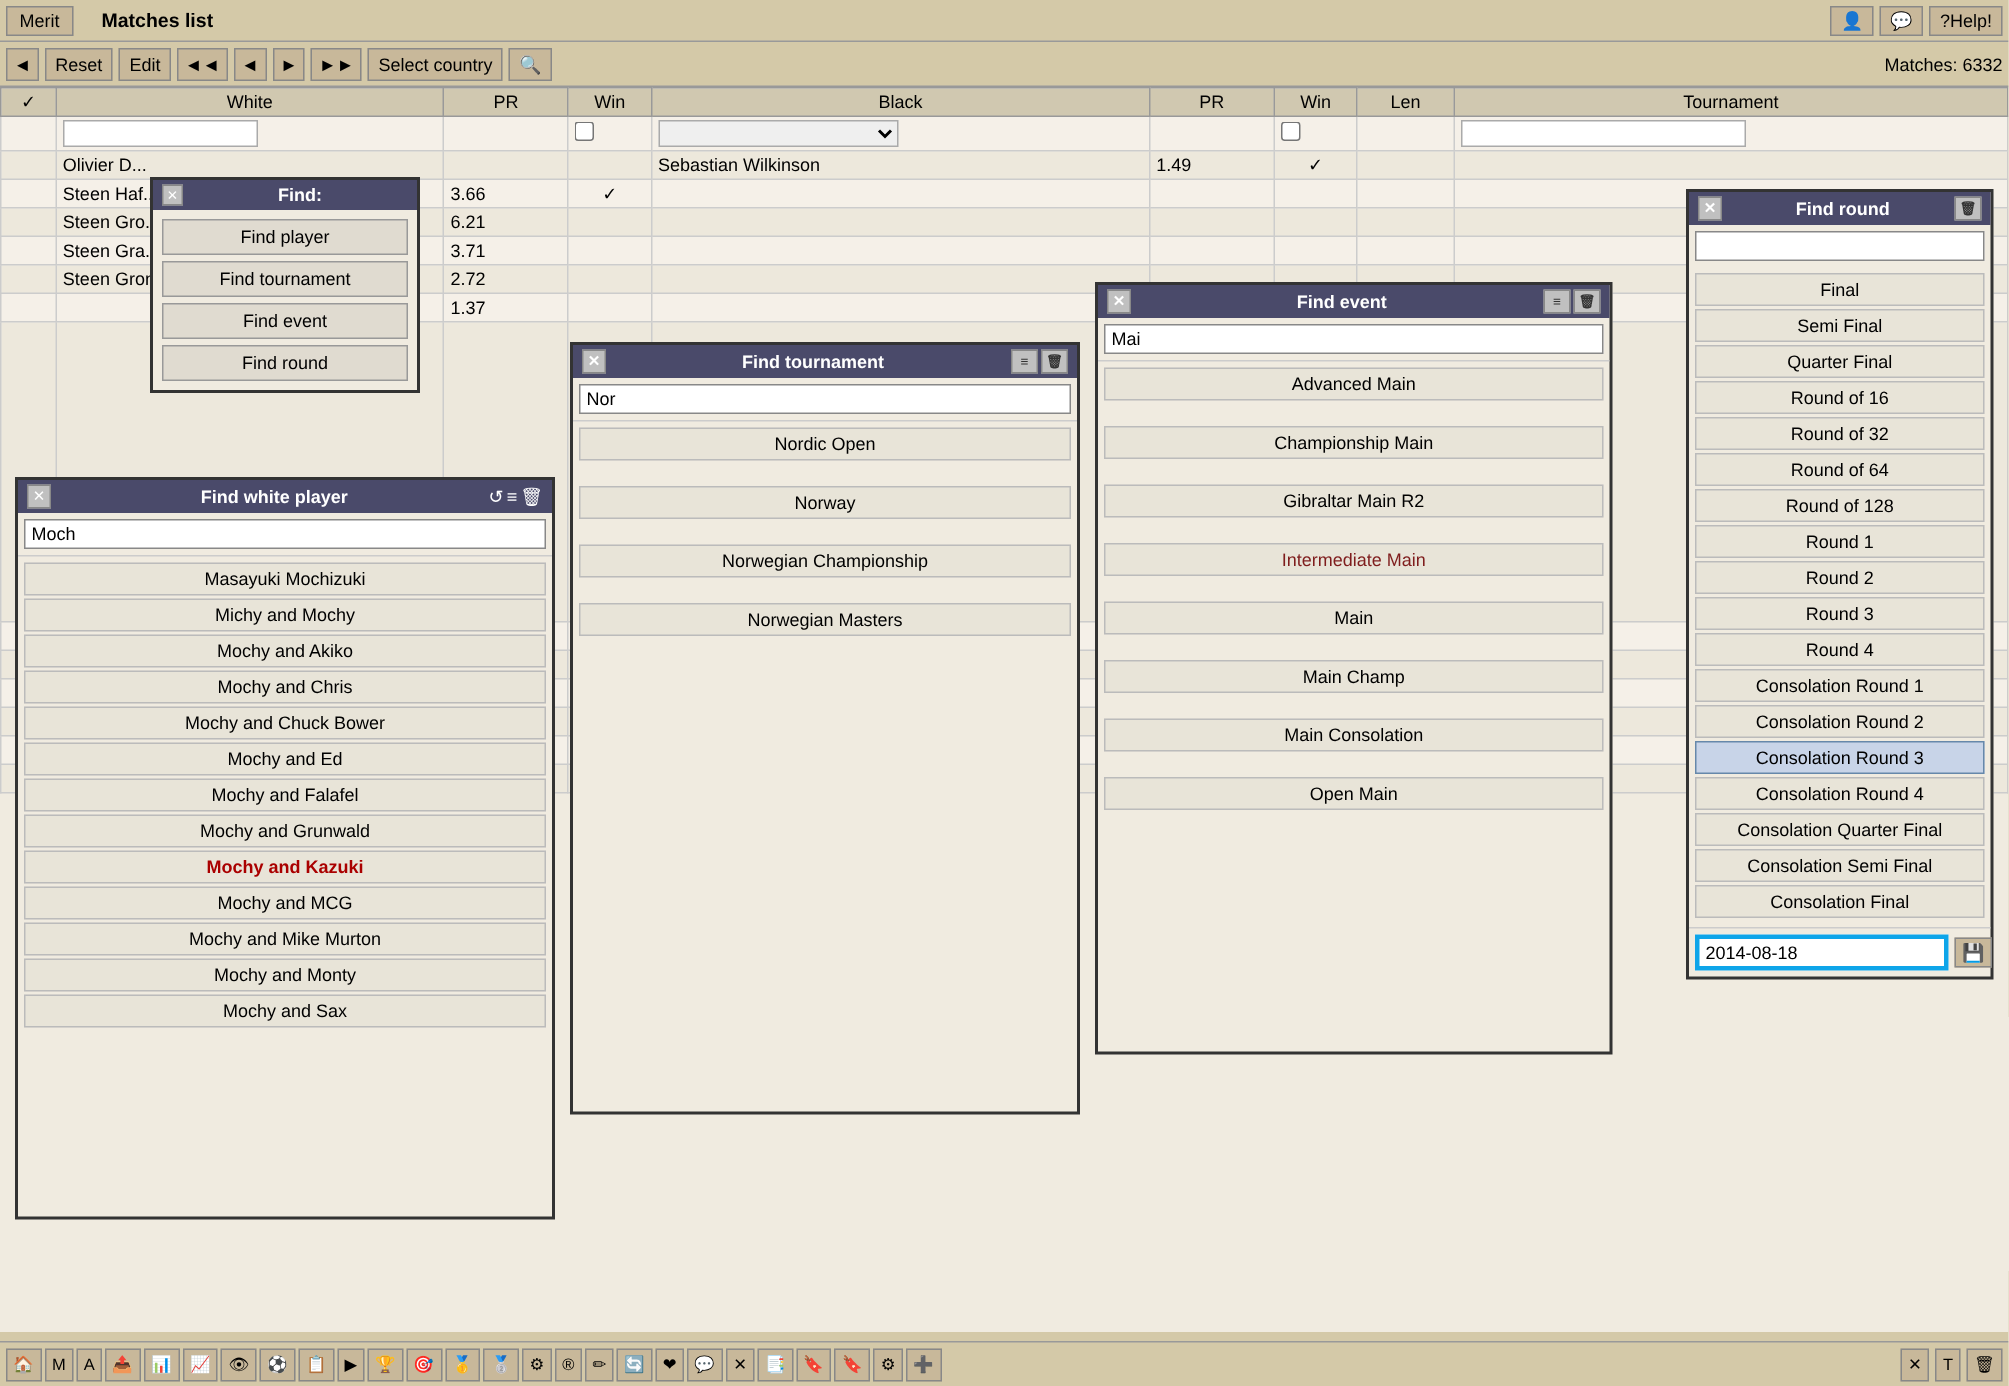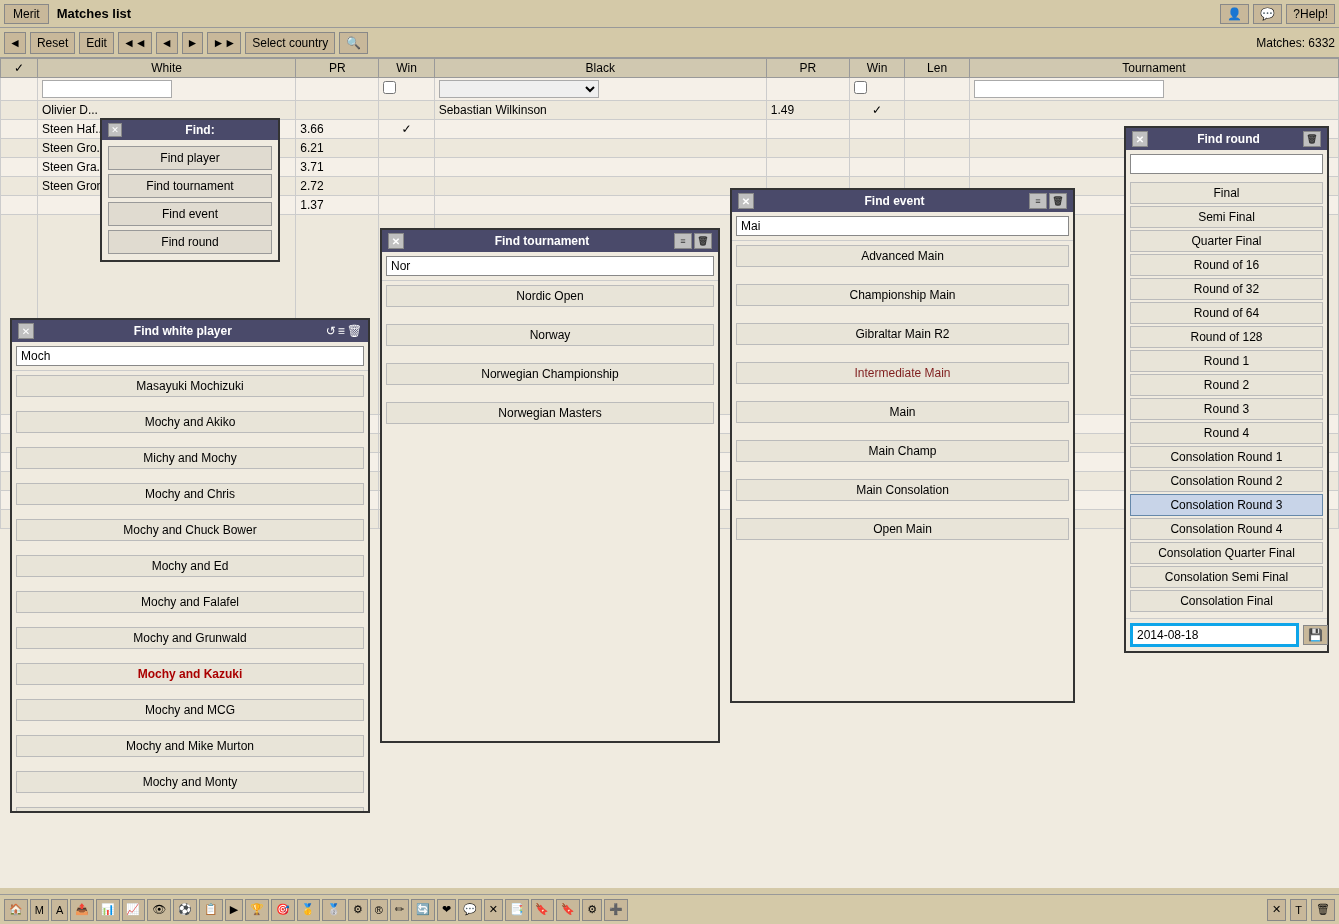--- a/index.html
+++ b/index.html
@@ -14,21 +14,21 @@
       padding: 2px 4px;
       border-bottom: 1px solid #999;
     }
     .title-bar .menu-btn {
       background: #c8b89a;
       border: 1px solid #888;
       padding: 2px 8px;
       cursor: pointer;
       margin-right: 8px;
     }
-    .title-bar .title { font-weight: bold; font-size: 13px; }
+    .title-bar .title { font-weight: bold; font-size: 13px; margin-left: 11px; }
     .title-bar .right { margin-left: auto; display: flex; align-items: center; gap: 4px; }
     .title-bar .icon-btn {
       background: #c8b89a;
       border: 1px solid #888;
       padding: 2px 6px;
       cursor: pointer;
     }
 
     
     .toolbar {
@@ -262,21 +262,21 @@
       height: 440px;
       overflow-y: auto;
       padding: 4px;
     }
     .white-player-list button {
       display: block;
       width: 100%;
       background: #e8e4d8;
       border: 1px solid #bbb;
       padding: 3px 6px;
-      margin-bottom: 14px;
+      margin-bottom: 2px;
       cursor: pointer;
       text-align: center;
     }
     .white-player-list button.highlight { color: #aa0000; font-weight: bold; }
 
     
     .find-tournament-popup {
       position: absolute;
       top: 170px;
       left: 380px;
@@ -579,22 +579,22 @@
         <div class="icon-btn-sm">↺</div>
         <div class="icon-btn-sm">≡</div>
         <div class="icon-btn-sm">🗑</div>
       </div>
     </div>
     <div class="white-player-search">
       <input type="text" value="Moch" style="">
     </div>
     <div class="white-player-list">
       <button>Masayuki Mochizuki</button>
+      <button>Michy and Mochy</button>
       <button>Mochy and Akiko</button>
-      <button>Michy and Mochy</button>
       <button>Mochy and Chris</button>
       <button>Mochy and Chuck Bower</button>
       <button>Mochy and Ed</button>
       <button>Mochy and Falafel</button>
       <button>Mochy and Grunwald</button>
       <button class="highlight">Mochy and Kazuki</button>
       <button>Mochy and MCG</button>
       <button>Mochy and Mike Murton</button>
       <button>Mochy and Monty</button>
       <button>Mochy and Sax</button>

